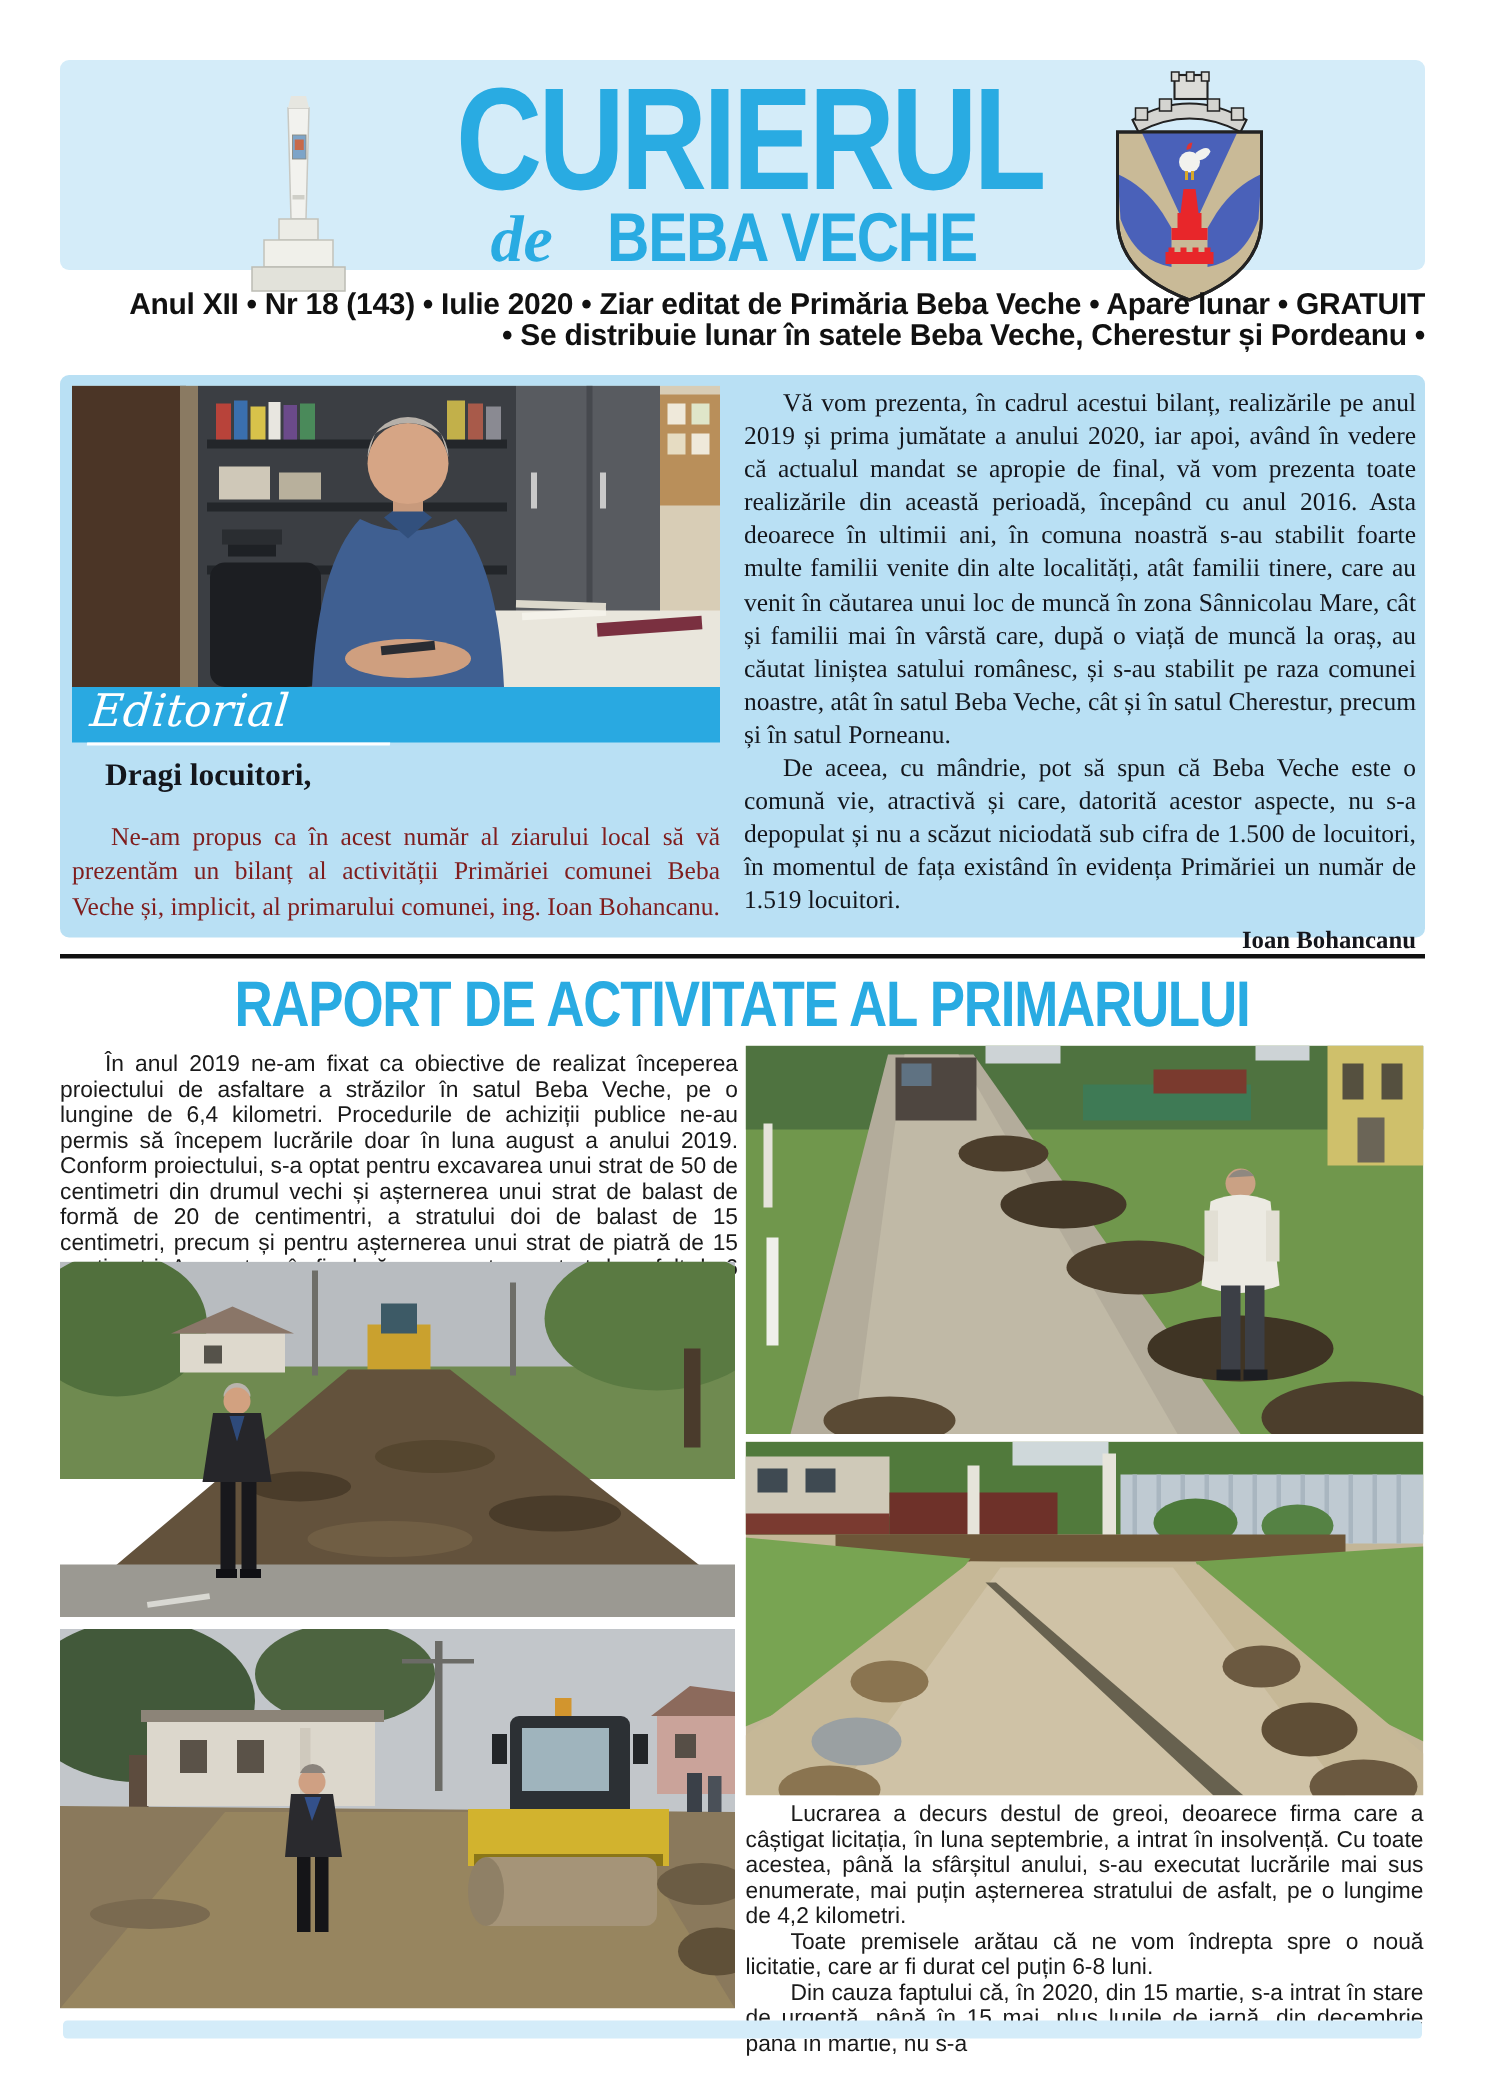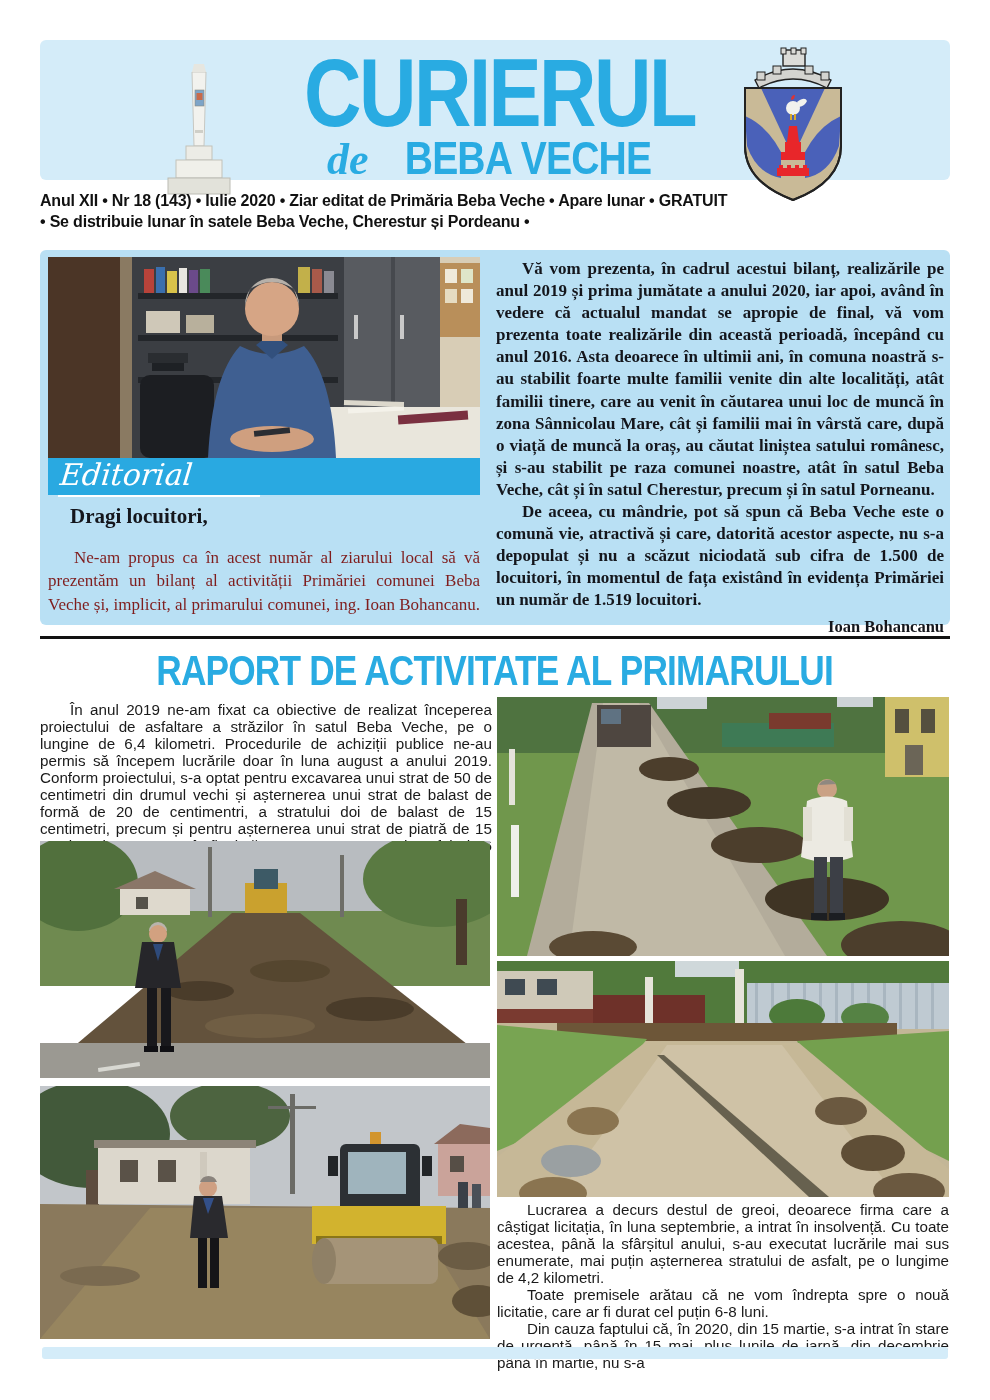--- a/index.html
+++ b/index.html
@@ -13,22 +13,22 @@
   .masthead { position:absolute; left:195px; top:4px; width:530px; text-align:center;
               color:#29abe2; line-height:1; }
   .masthead-title { display:inline-block; font-size:97px; font-weight:bold;
                     letter-spacing:-3px; transform:scaleX(0.82); transform-origin:center;
                     font-family:"Liberation Sans", sans-serif; }
   .masthead-sub { margin-top:-6px; white-space:nowrap; }
   .masthead-de { display:inline-block; font-size:44px; font-style:italic;
                  font-family:"Liberation Serif", serif; margin-right:10px; font-weight:bold; }
   .masthead-place { display:inline-block; font-size:46px; font-weight:bold;
                     letter-spacing:-1px; transform:scaleX(0.85); transform-origin:center; }
-  .tagline { position:absolute; left:0; right:0; text-align:left; font-weight:bold;
-             font-size:16px; color:#111; letter-spacing:-0.2px; }
+  .tagline { position:absolute; left:0; right:0; text-align:right; font-weight:bold;
+             font-size:20px; color:#111; letter-spacing:-0.2px; }
   .tagline-1 { top:152px; }
   .tagline-2 { top:173px; }
 
   
   .editorial-box { position:absolute; left:40px; top:250px; width:910px; height:375px;
                    background:#b9e0f4; border-radius:6px; }
   .photo-frame { position:absolute; overflow:hidden; }
   .photo-frame svg { display:block; width:100%; height:100%; }
   .editorial-photo { left:8px; top:7px; width:432px; height:201px; }
   .editorial-band { position:absolute; left:8px; top:208px; width:432px; height:37px;
@@ -37,21 +37,21 @@
                       margin-left:12px; padding:0 70px 3px 0; border-bottom:2px solid #ffffff;
                       transform:skewX(-6deg); }
   .salutation { position:absolute; left:30px; top:254px; font-family:"Liberation Serif", serif;
                 font-weight:bold; font-size:21px; color:#14161c; }
   .editorial-left-para { position:absolute; left:8px; top:296px; width:432px;
                          font-family:"Liberation Serif", serif; font-size:17px; line-height:1.38;
                          text-align:justify; text-indent:26px; color:#7f1d1d; }
   .editorial-right { position:absolute; left:456px; top:8px; width:448px;
                      font-family:"Liberation Serif", serif; font-size:17px; line-height:1.3;
                      text-align:justify; color:#14161c; }
-  .editorial-right p { text-indent:26px;font-weight:bold; }
+  .editorial-right p { text-indent:26px; }
   .signature { text-align:right; font-weight:bold; font-size:16.5px; margin-top:4px;
                line-height:1.3; }
 
   
   .rule { position:absolute; left:40px; top:636px; width:910px; height:3px; background:#111111; }
   .report-title-wrap { position:absolute; left:0; top:646px; width:990px; text-align:center; }
   .report-title { display:inline-block; font-size:43px; font-weight:bold; color:#29abe2;
                   letter-spacing:-1px; transform:scaleX(0.82); transform-origin:center;
                   white-space:nowrap; }
   .report-para { position:absolute; font-size:15.2px; line-height:1.12; text-align:justify;

